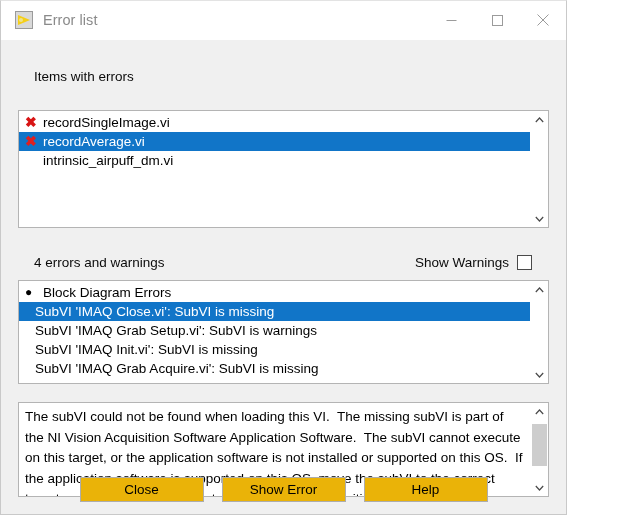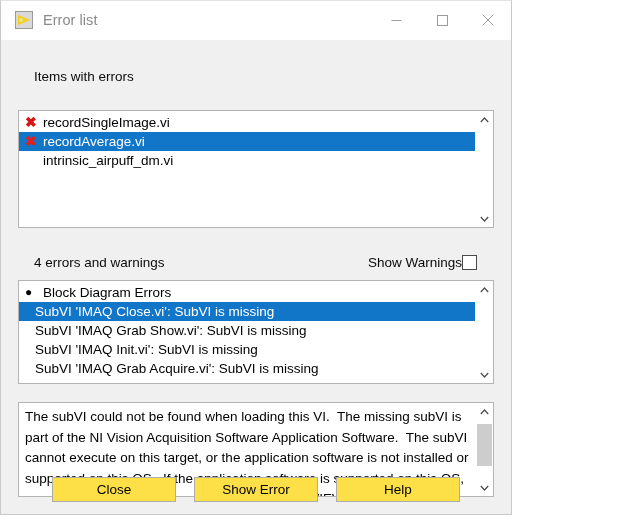--- a/index.html
+++ b/index.html
@@ -10,21 +10,21 @@
   body {
     width: 618px;
     height: 517px;
     font-family: "Liberation Sans", sans-serif;
     -webkit-font-smoothing: antialiased;
   }
 
   
   #window {
     position: relative;
-    width: 512px;
+    width: 567px;
     height: 515px;
     margin: 0;
     border: 1px solid #c9c9c9;
     border-top: 1px solid #e3e3e3;
     background: #f0f0f0;
     box-sizing: border-box;
     overflow: hidden;
   }
 
   
@@ -206,20 +206,21 @@
     word-break: normal;
   }
 
   
   #warn-wrap {
     position: absolute;
     right: 17px;
     top: 0;
     display: flex;
     align-items: center;
+    gap: 8px;
   }
   #warn-label {
     font-size: 13.5px;
     color: #0a0a0a;
     white-space: nowrap;
   }
   #warn-check {
     width: 15px;
     height: 15px;
     border: 1px solid #4a4a4a;
@@ -234,21 +235,21 @@
     left: 0;
     right: 0;
     bottom: 12px;
     display: flex;
     justify-content: center;
     gap: 18px;
   }
   .btn {
     width: 124px;
     height: 25px;
-    background: #fde047;
+    background: #eab308;
     border: 1px solid #adadad;
     box-sizing: border-box;
     font-family: "Liberation Sans", sans-serif;
     font-size: 13.5px;
     color: #000000;
     cursor: default;
     padding: 0;
     line-height: 23px;
   }
 </style>
@@ -330,21 +331,21 @@
     <div class="listbox" style="height:104px">
       <div class="rows" id="errors-rows">
           <div class="row">
             <span class="bullet">●</span>
             <span class="rtext">Block Diagram Errors</span>
           </div>
           <div class="row selected child">
             <span class="rtext">SubVI 'IMAQ Close.vi': SubVI is missing</span>
           </div>
           <div class="row child">
-            <span class="rtext">SubVI 'IMAQ Grab Show.vi': SubVI is missing</span>
+            <span class="rtext">SubVI 'IMAQ Grab Setup.vi': SubVI is warnings</span>
           </div>
           <div class="row child">
             <span class="rtext">SubVI 'IMAQ Init.vi': SubVI is missing</span>
           </div>
           <div class="row child">
             <span class="rtext">SubVI 'IMAQ Grab Acquire.vi': SubVI is missing</span>
           </div>
         </div>
       <div class="vscroll">
         <div class="arrow">

